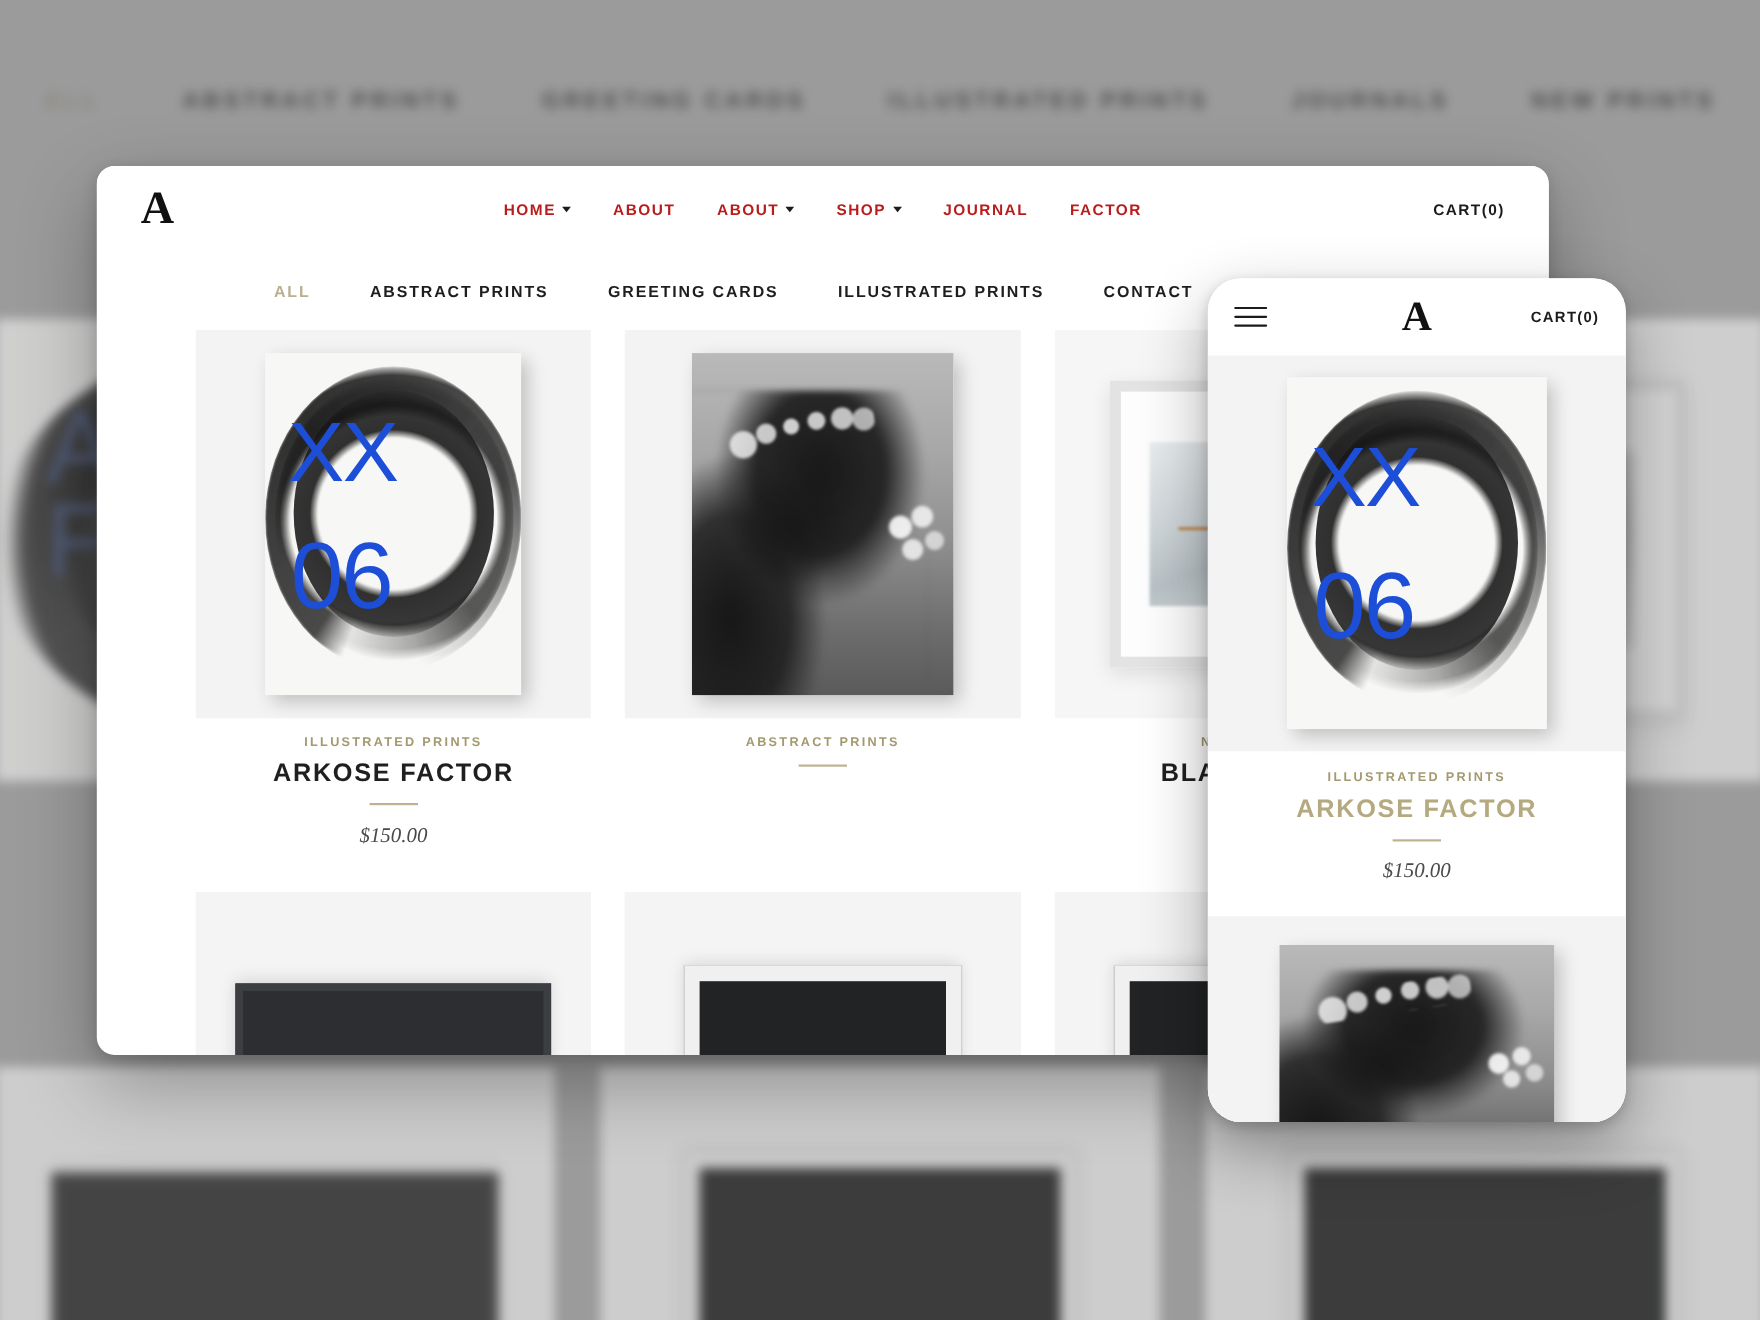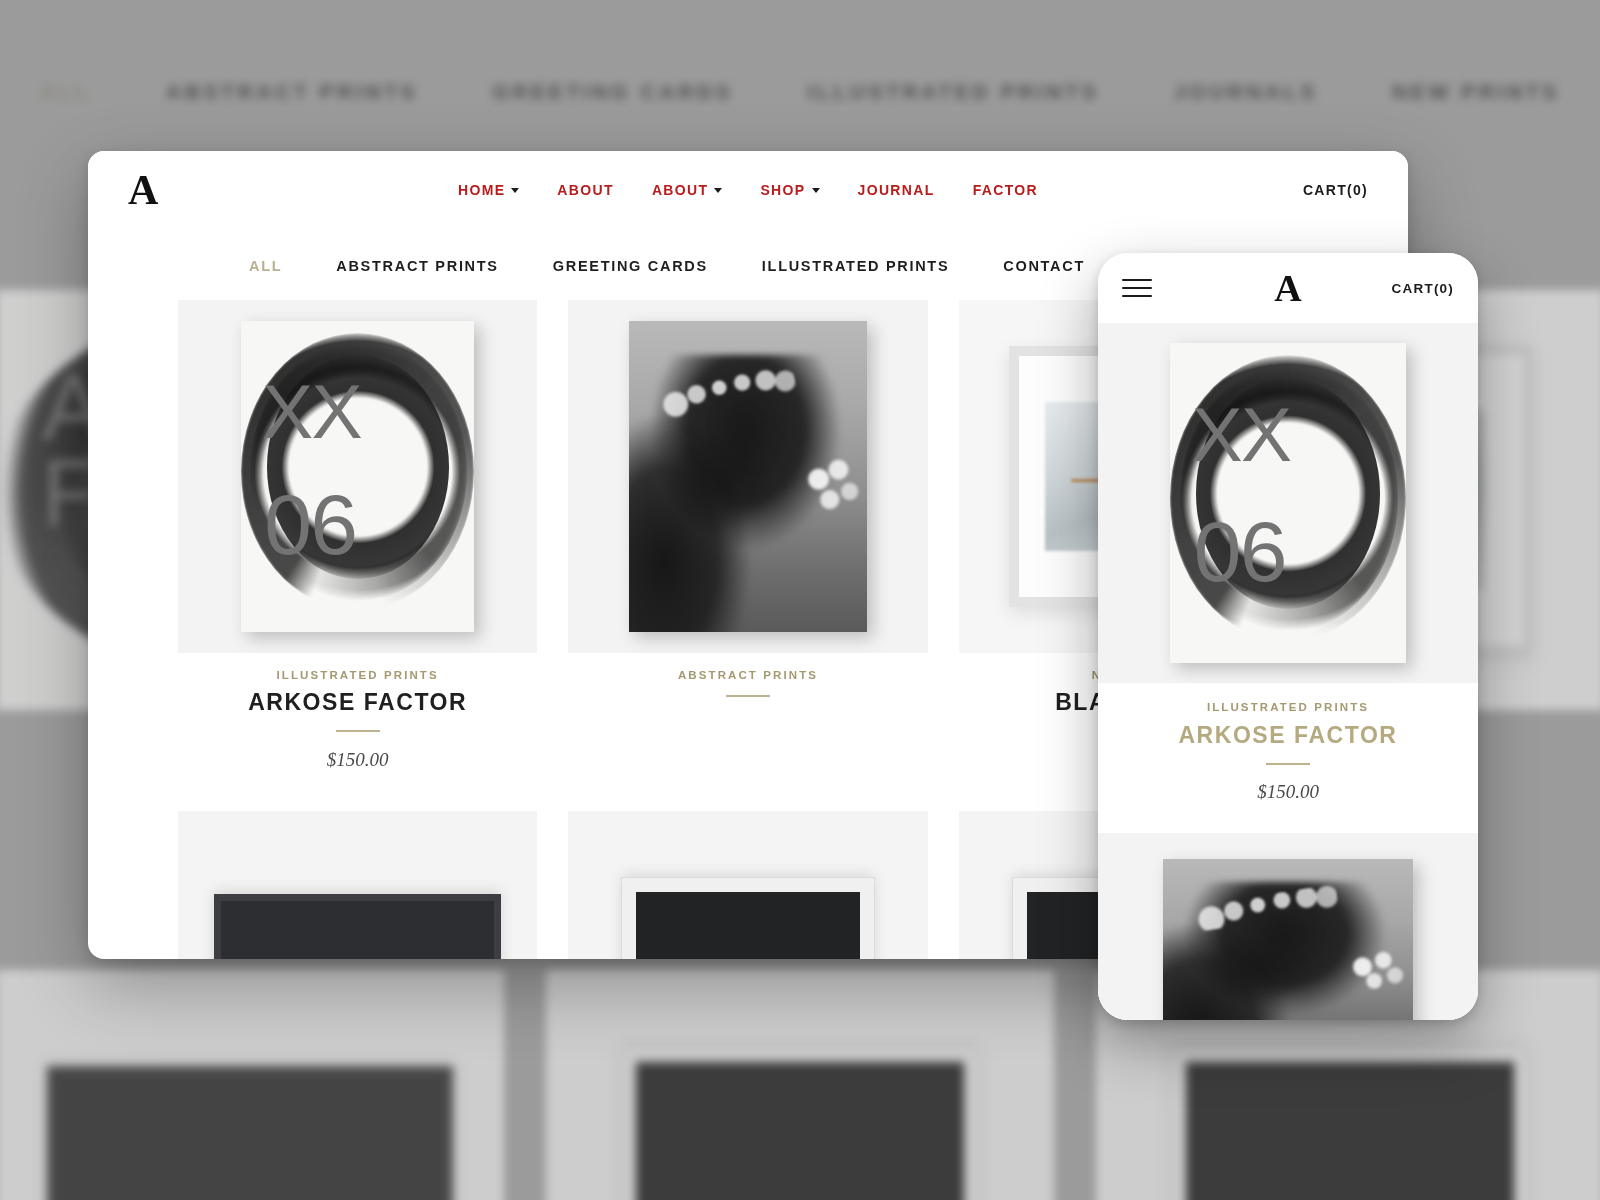--- a/index.html
+++ b/index.html
@@ -121,21 +121,21 @@
         rgba(20,20,20,0.55) 40deg,
         rgba(20,20,20,0.2) 150deg,
         rgba(20,20,20,0.62) 250deg,
         rgba(20,20,20,0.0) 320deg);
     -webkit-mask: radial-gradient(circle at 50% 50%, transparent 55%, #000 60%, #000 70%, transparent 77%);
     mask: radial-gradient(circle at 50% 50%, transparent 55%, #000 60%, #000 70%, transparent 77%);
     filter: blur(2.4px);
   }
   .enso-xx, .enso-06 {
     position: absolute;
-    color: #737373;
+    color: #1d4ed8;
     font-family: "Liberation Sans", sans-serif;
     font-weight: 300;
     line-height: 0.9;
     letter-spacing: -0.02em;
   }
   .enso-xx { left: 9%; top: 18%; font-size: 5.9em; }
   .enso-06 { left: 10%; top: 53%; font-size: 6.6em; }
 
   
   .photo-art {

